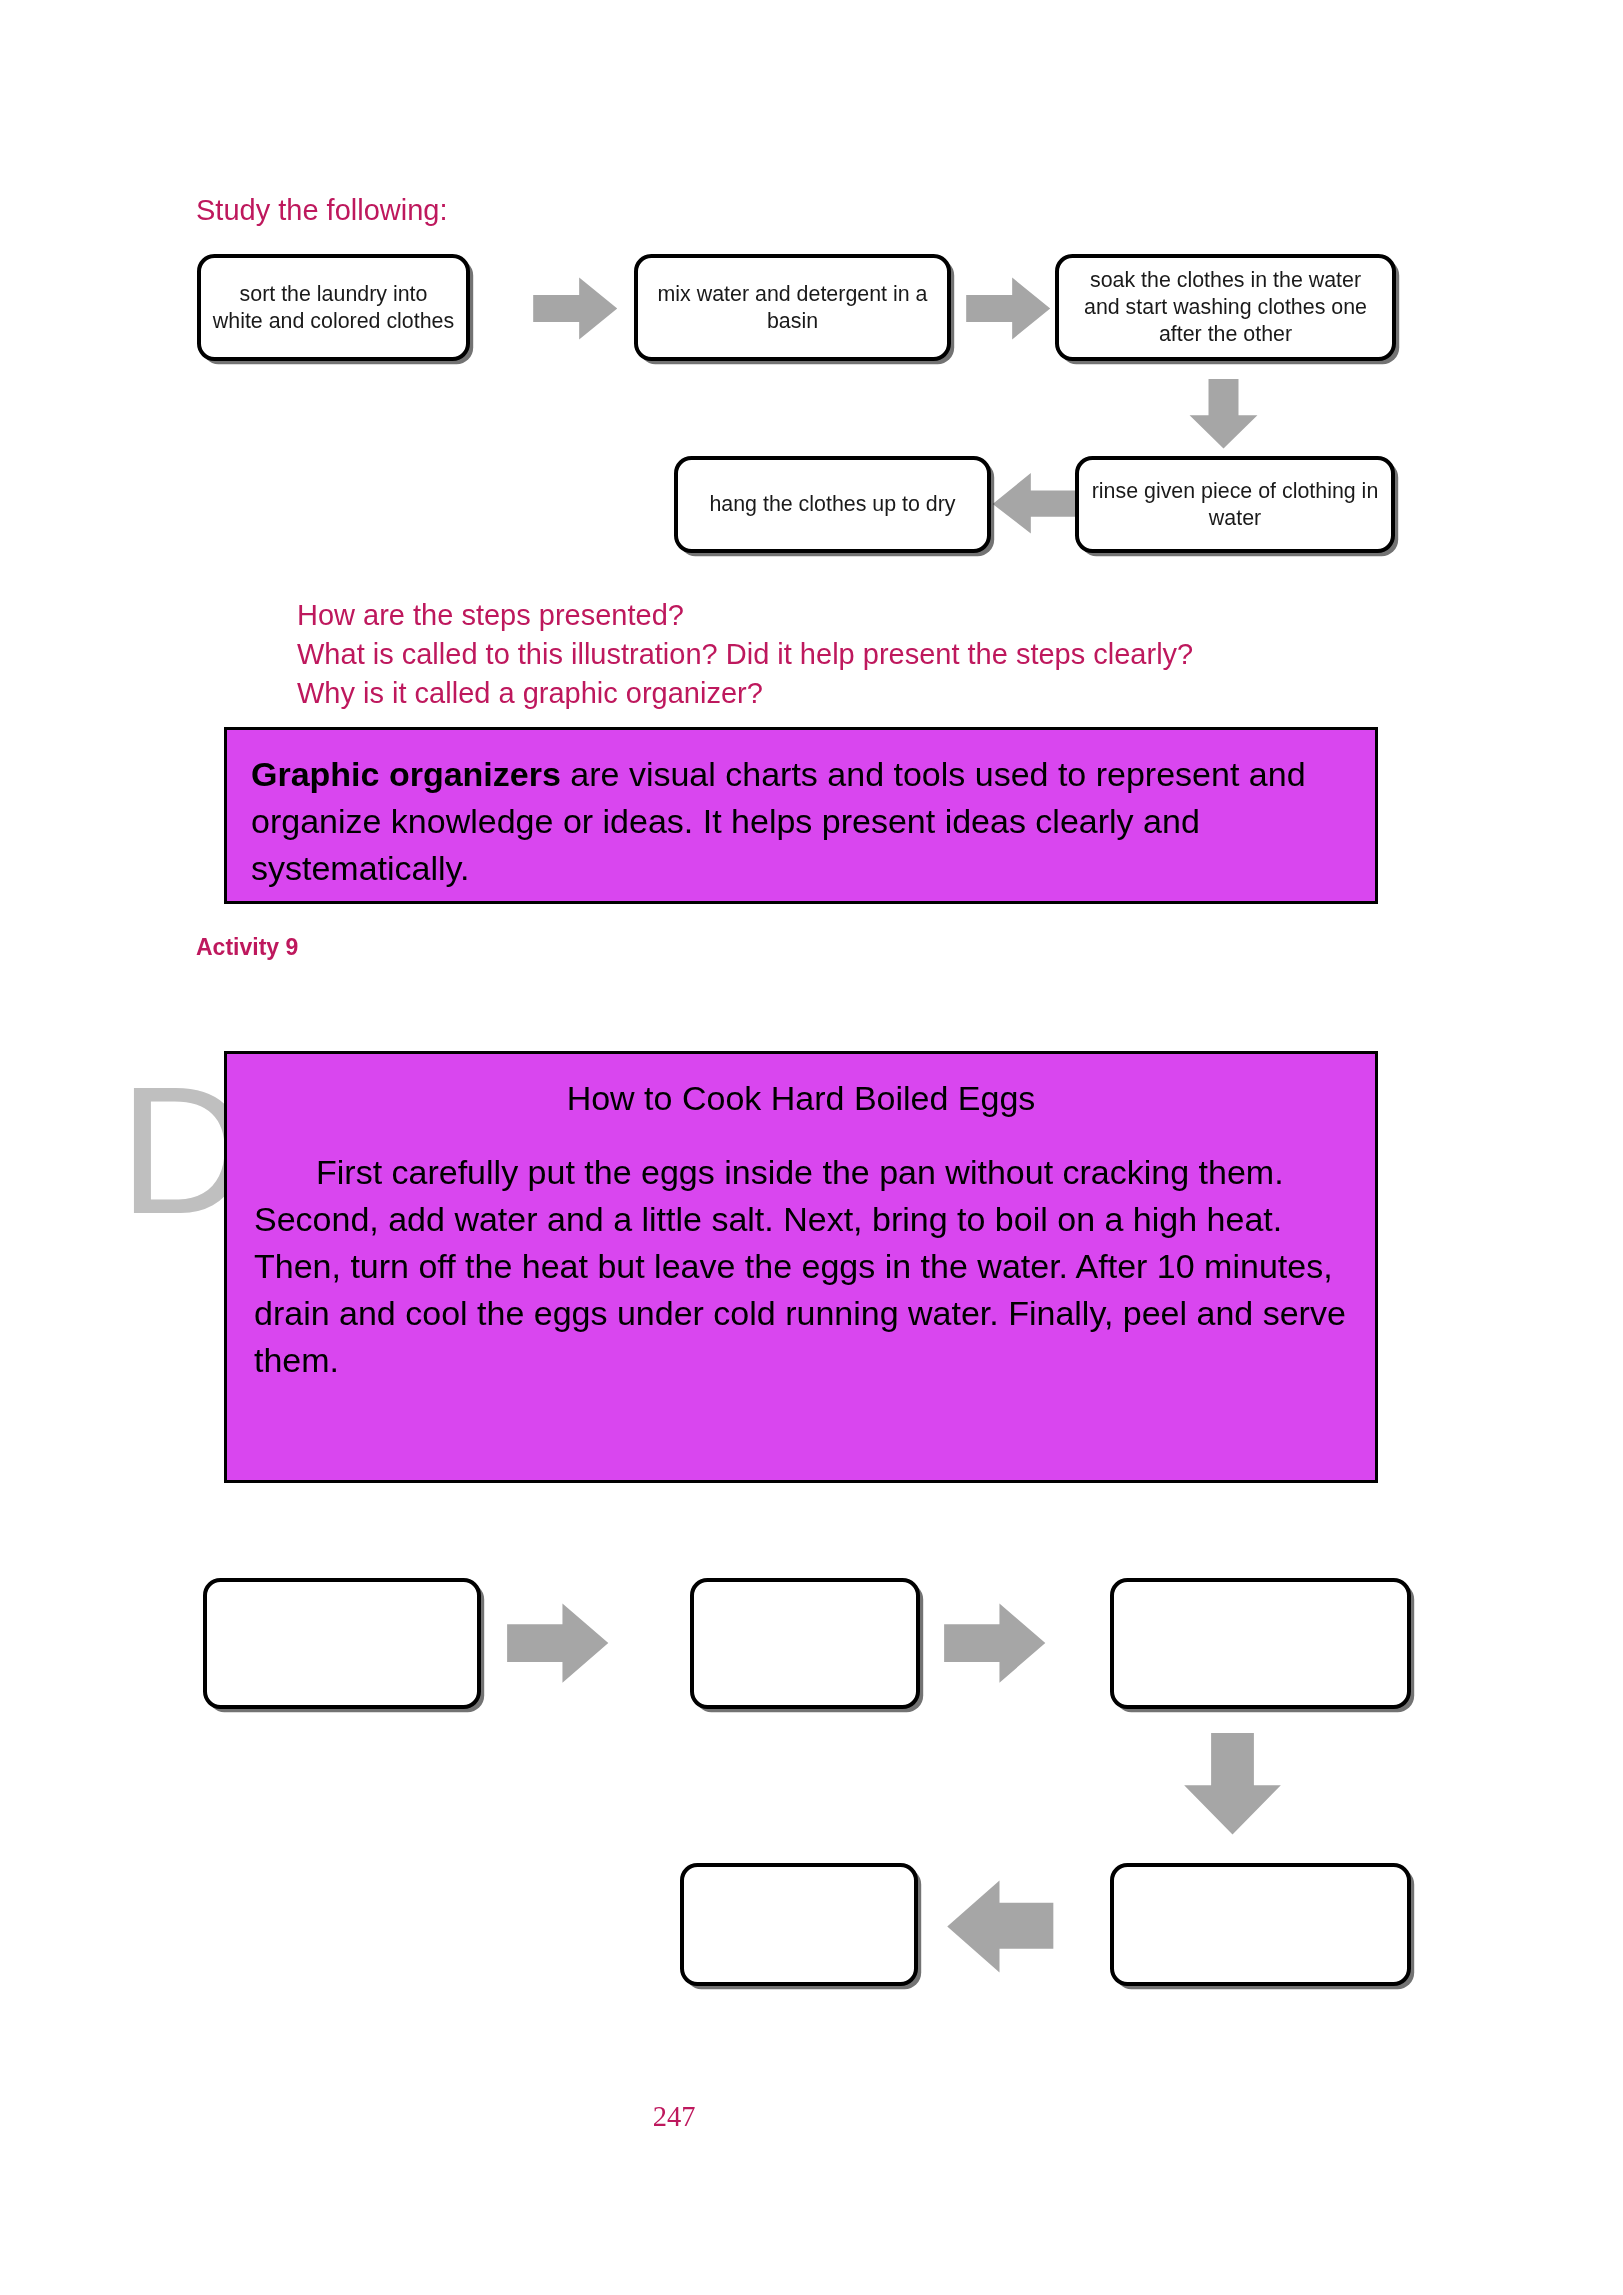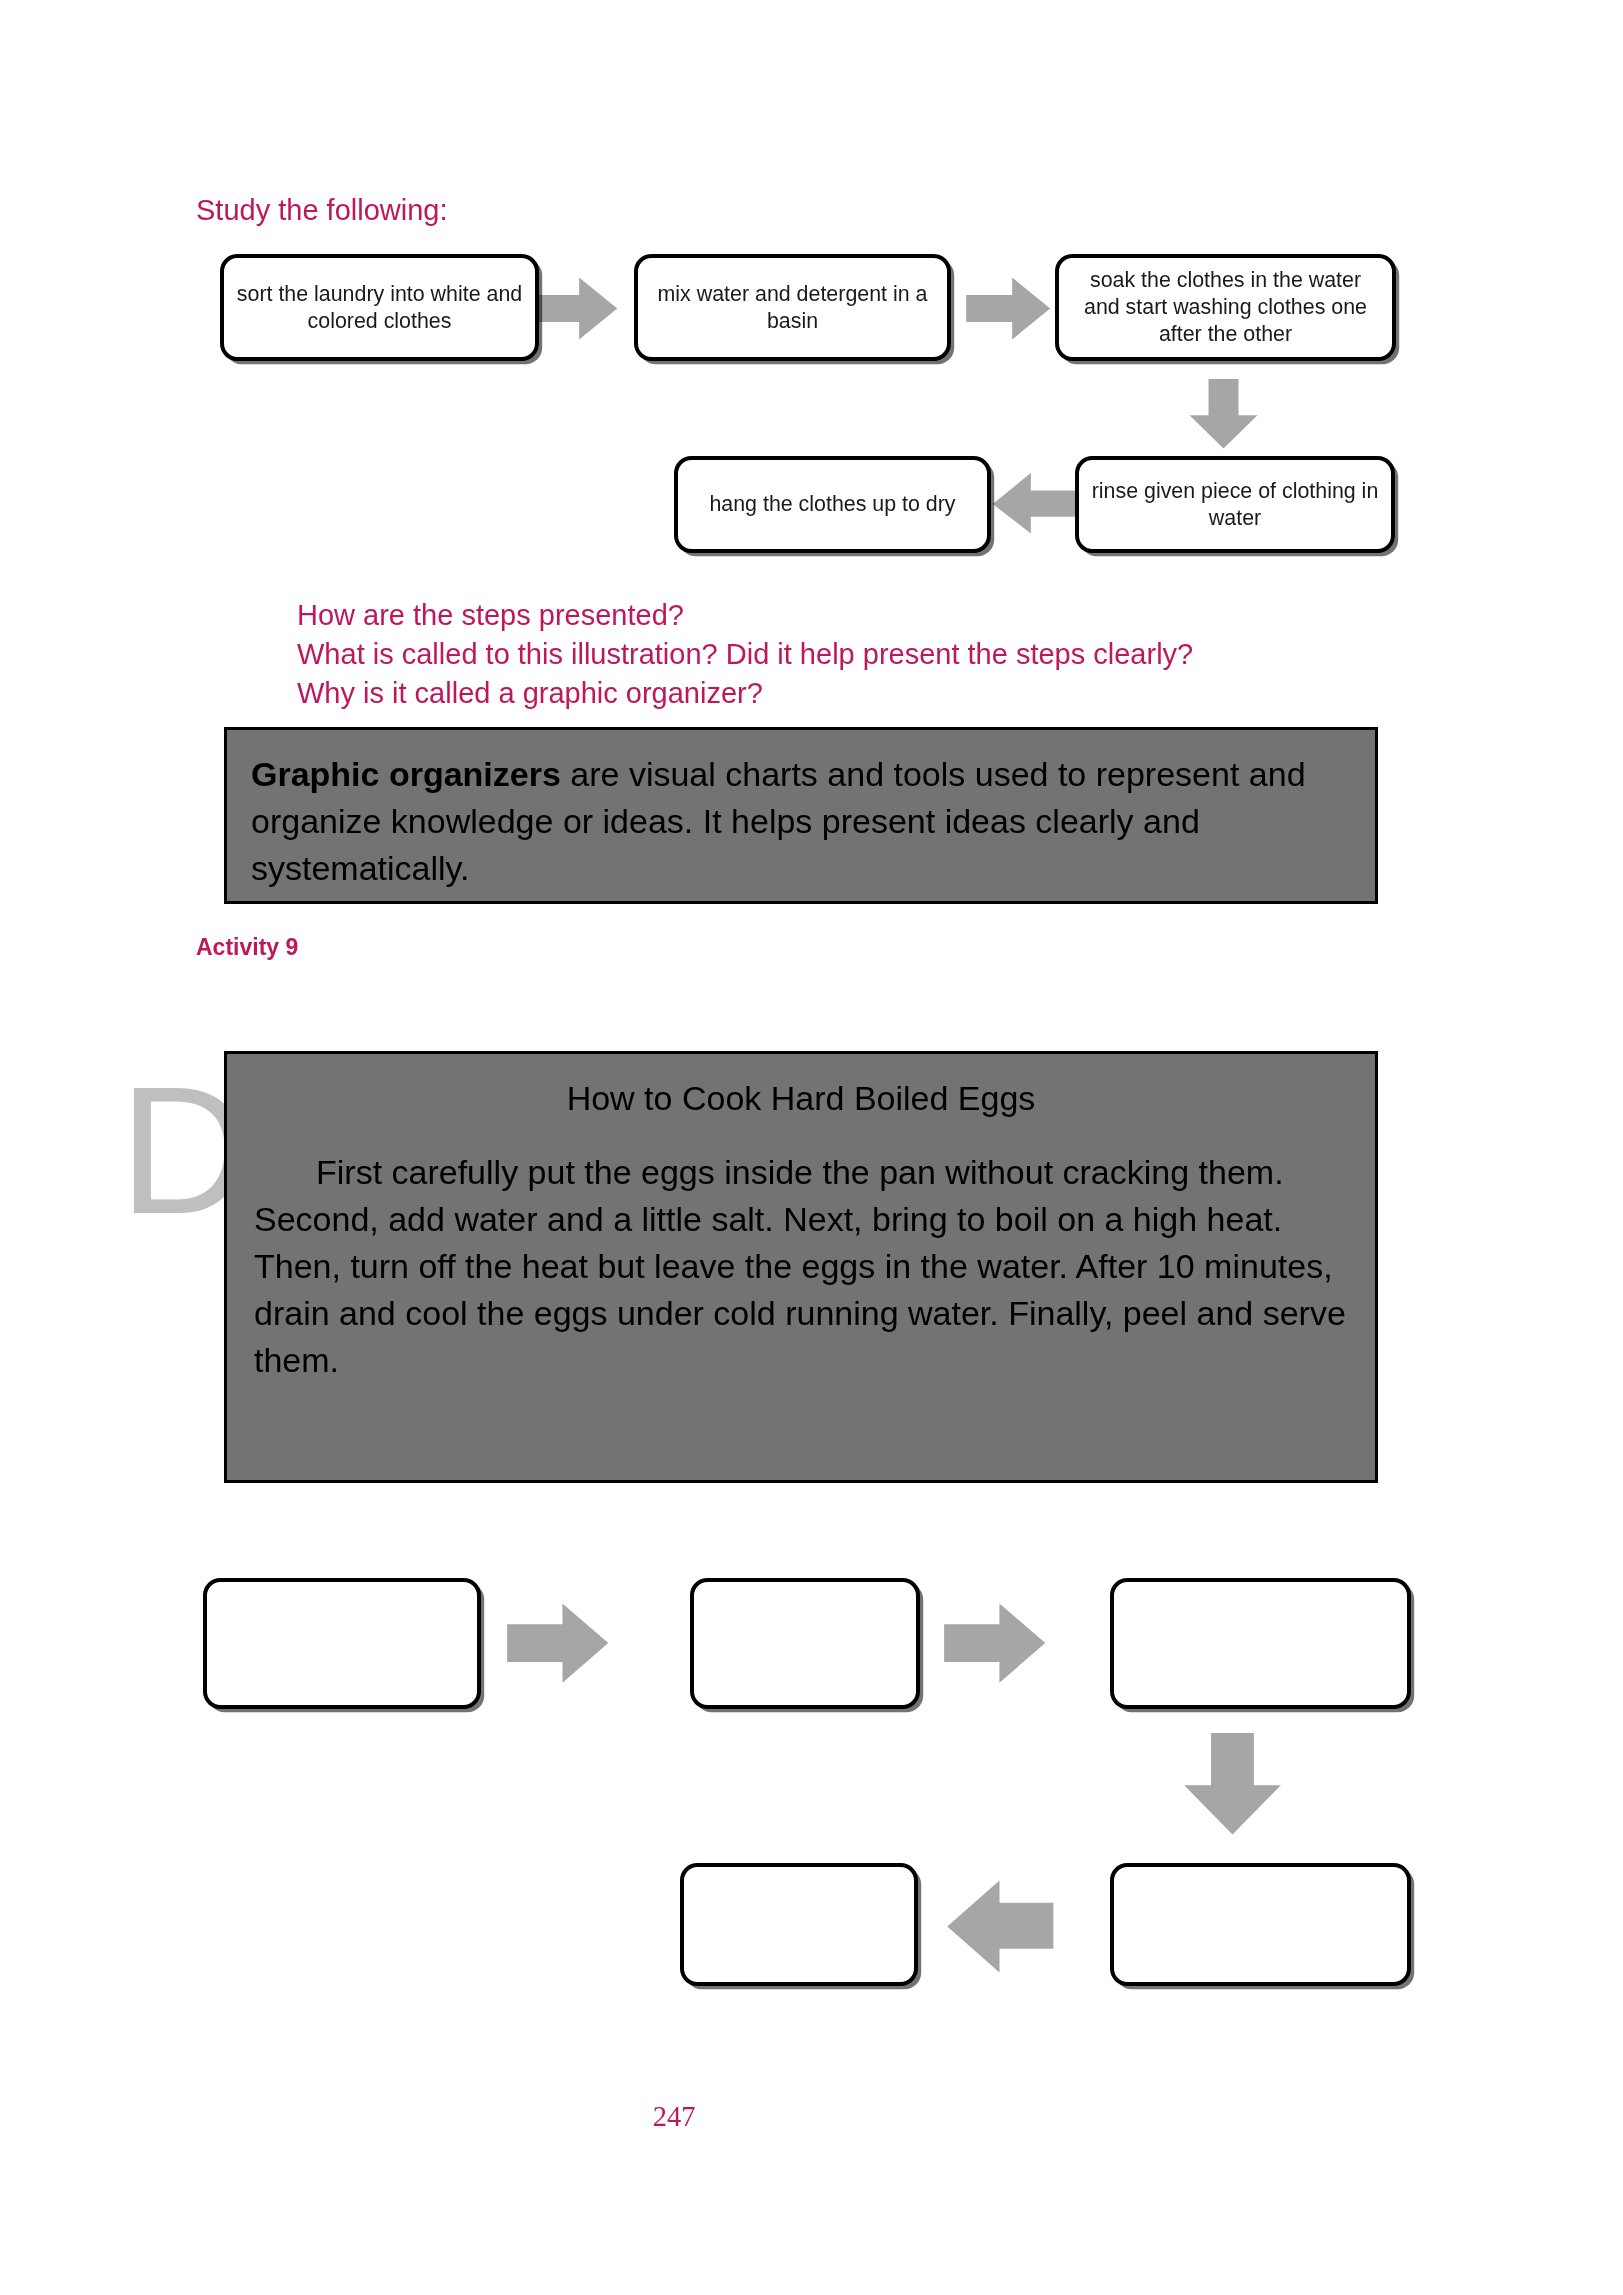--- a/index.html
+++ b/index.html
@@ -103,21 +103,21 @@
   .arrow {
     position: absolute;
     z-index: 1;
   }
   .arrow svg { display: block; }
 
   
   .contentbox {
     position: absolute;
     box-sizing: border-box;
-    background: #737373;
+    background: #d946ef;
     border: 3.2px solid #000000;
     z-index: 3;
   }
   #definition-box {
     left: 224px;
     top: 727px;
     width: 1154px;
     height: 177px;
     padding: 20.6px 24px 0 24px;
   }
@@ -151,21 +151,21 @@
 </style>
 </head>
 <body>
 
 <div id="page">
 
   <div class="watermark">D                                                        14</div>
 
   <div class="txt" id="study-label">Study the following:</div>
 
-  <div class="flowbox" style="left:197px; top:254px; width:319px; height:107px;margin-left:23px;">
+  <div class="flowbox" style="left:197px; top:254px; width:273px; height:107px;">
     <span>sort the laundry into white and colored clothes</span>
   </div>
 
   <div class="arrow" style="left:533px; top:276px; width:86px; height:65px;">
     <svg width="86" height="65" viewBox="0 0 108 82">
       <polygon points="0,24 58,24 58,2 106,41 58,80 58,58 0,58" fill="#a6a6a6"></polygon>
     </svg>
   </div>
 
   <div class="flowbox" style="left:634px; top:254px; width:317px; height:107px;">

